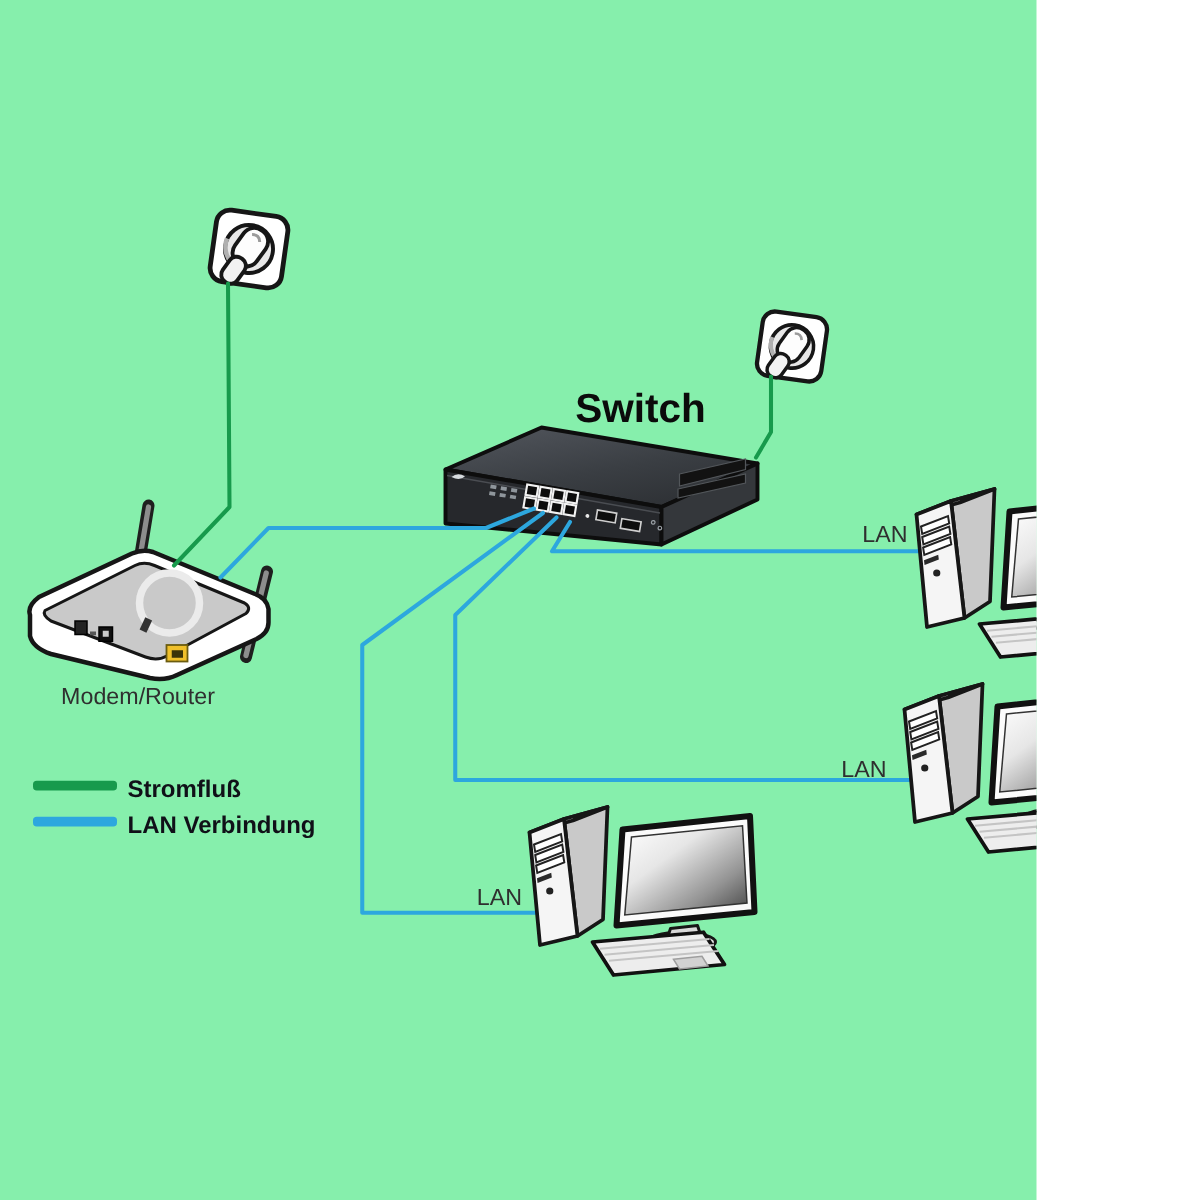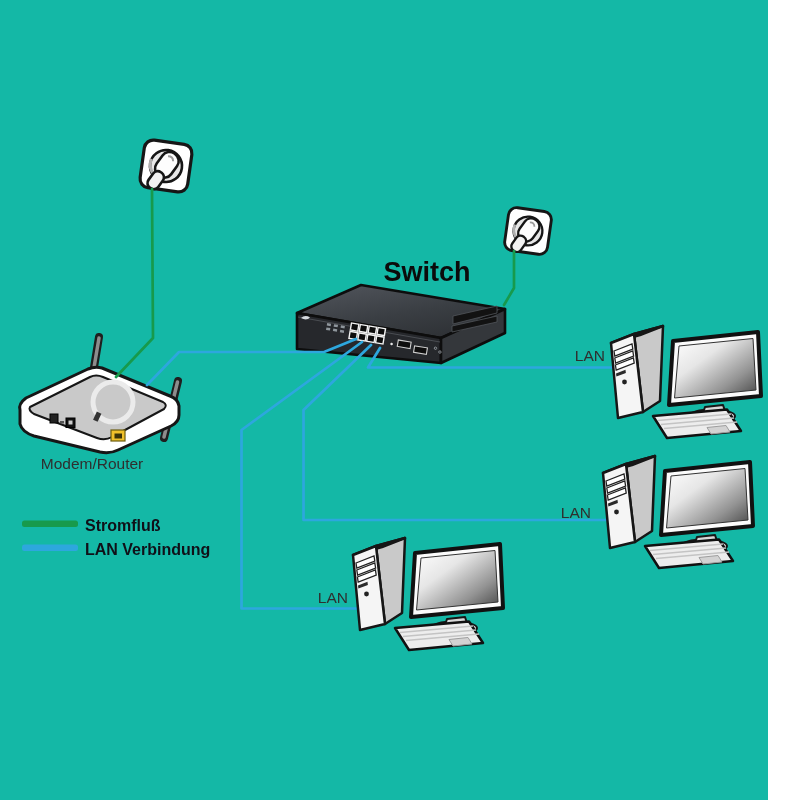--- a/index.html
+++ b/index.html
@@ -1,16 +1,16 @@
 <!DOCTYPE html>
 <html><head>
 <meta charset="utf-8">
 <style>
   html,body{margin:0;padding:0;background:#ffffff;}
-  .canvas{position:relative;width:768px;height:800px;background:#14b8a6;overflow:hidden;
+  .canvas{position:relative;width:691px;height:800px;background:#86efac;overflow:hidden;
           font-family:"Liberation Sans",sans-serif;}
   svg text{font-family:"Liberation Sans",sans-serif;}
   .dev-label{font-size:15.5px;fill:#2f2f2f;}
   .title-label{font-size:27px;font-weight:bold;fill:#0b0b0b;}
   .legend-label{font-size:16px;font-weight:bold;fill:#101018;}
 </style>
 </head>
 <body>
 
 <div class="canvas">

